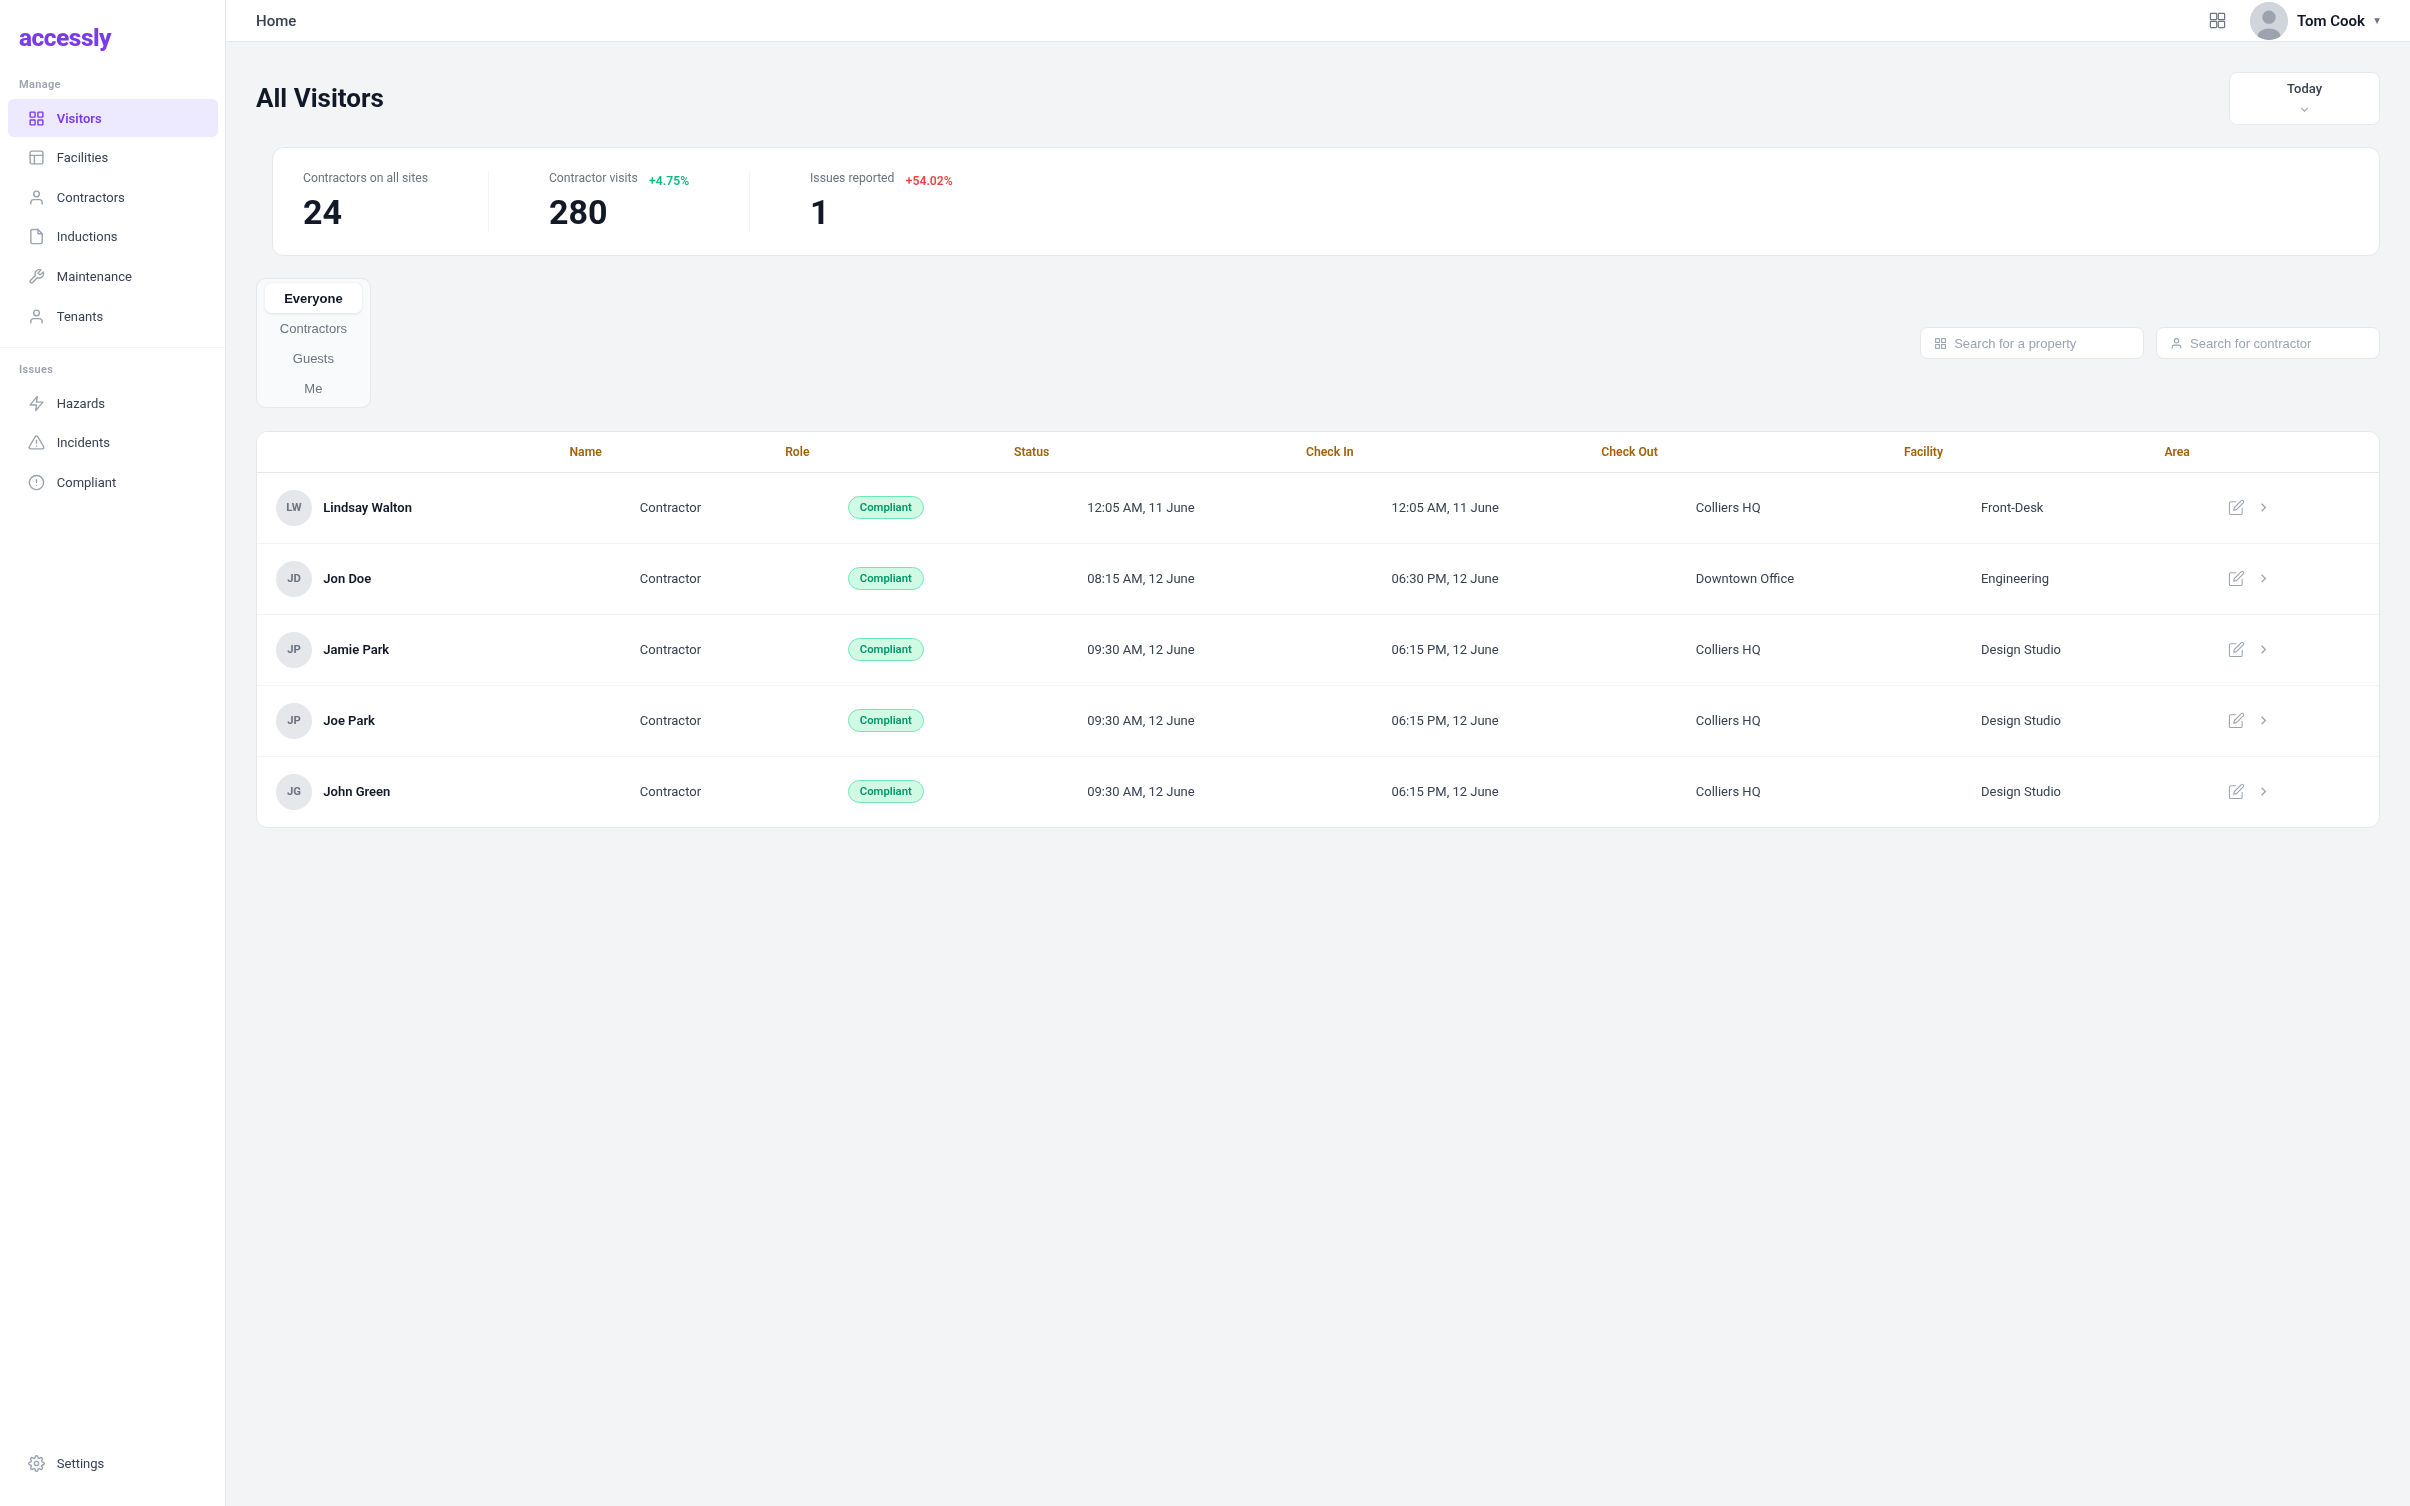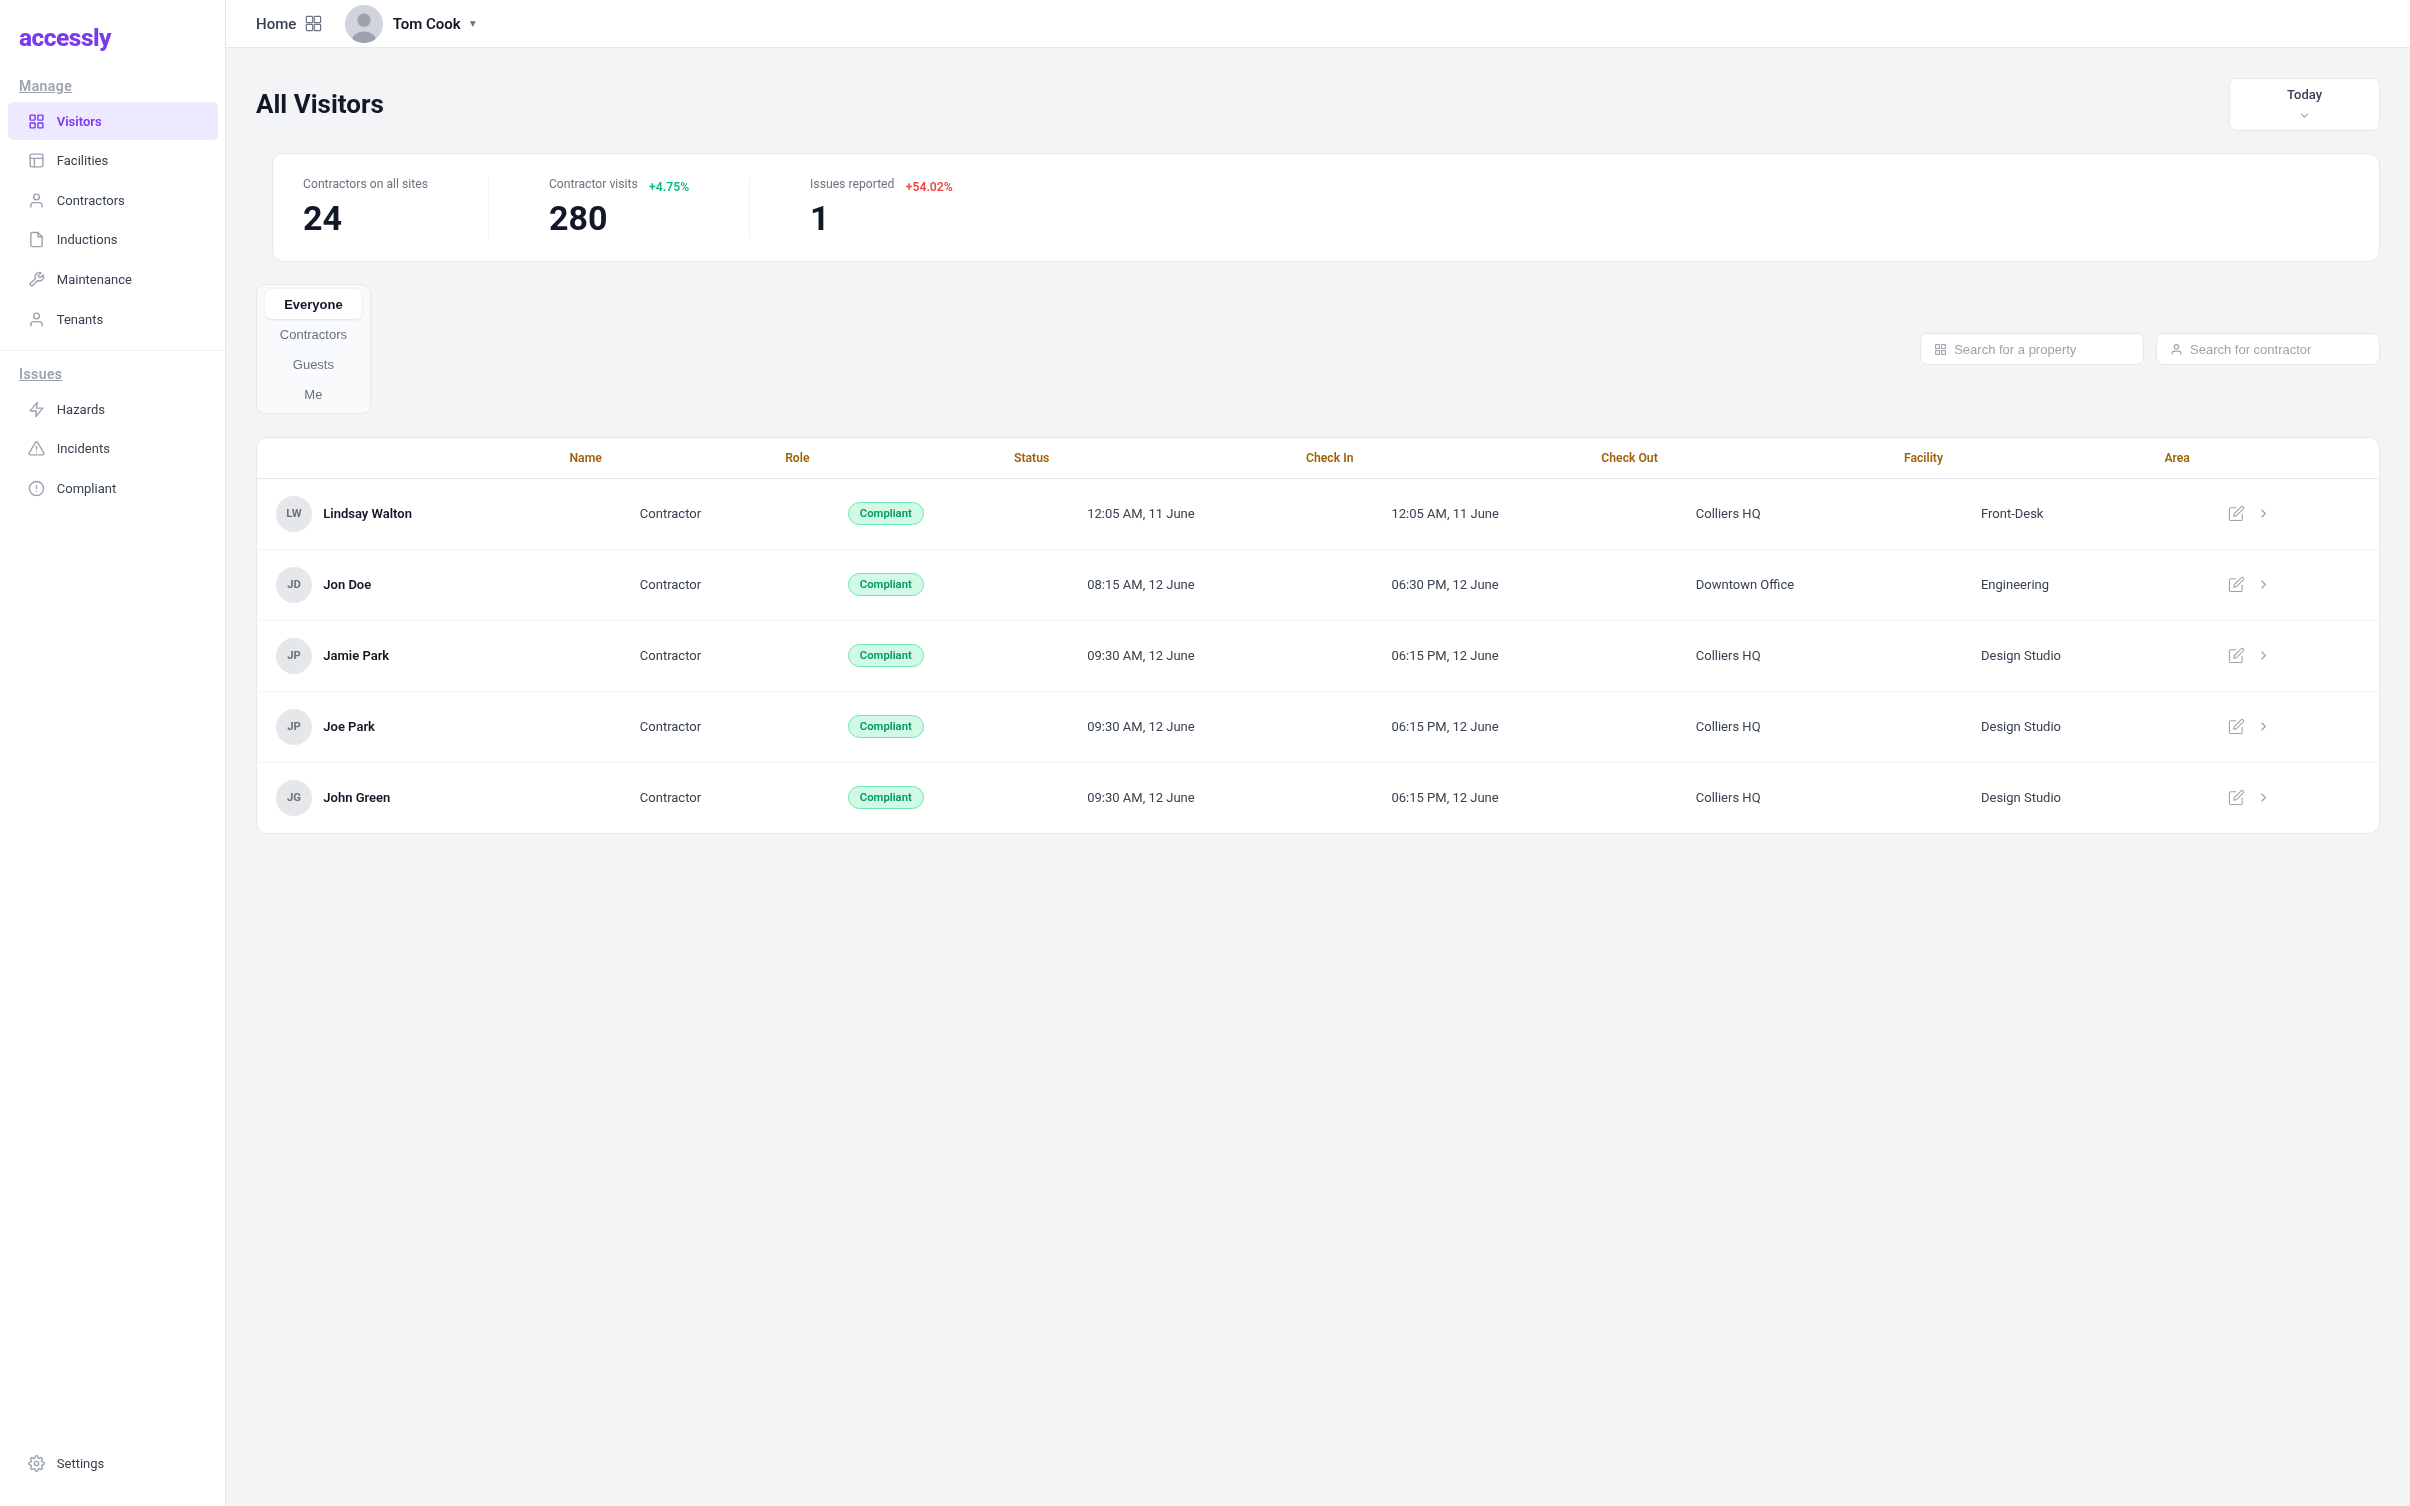--- a/index.html
+++ b/index.html
@@ -21,26 +21,25 @@
       padding: 0 19px 22.6px 19px;
     }
     .logo-text {
       font-size: 24.5px;
       font-weight: 800;
       color: #7c3aed;
       letter-spacing: -0.5px;
     }
     .sidebar-section-label {
       padding: 3.8px 19px 7.5px 19px;
-      font-size: 14px;
+      font-size: 11px;
       font-weight: 600;
       color: #9ca3af;
       text-transform: capitalize;
       letter-spacing: 0.03em;
-      text-decoration: underline;
     }
     .sidebar-item {
       display: flex;
       align-items: center;
       gap: 11.3px;
       padding: 9.4px 19px;
       cursor: pointer;
       font-size: 13px;
       color: #374151;
       border-radius: 5.6px;
@@ -65,23 +64,24 @@
       display: flex;
       flex-direction: column;
       overflow: hidden;
     }
 
     
     .header {
       background: #fff;
       border-bottom: 0.9px solid #e5e7eb;
       padding: 0 30px;
-      height: 48px;
+      height: 42px;
       display: flex;
       align-items: center;
+      justify-content: space-between;
       flex-shrink: 0;
     }
     .header-nav { display: flex; align-items: center; gap: 7.5px; }
     .header-title { font-size: 15px; color: #374151; font-weight: 500; }
     .header-actions { display: flex; align-items: center; gap: 15px; }
     .header-icon-btn {
       width: 34px; height: 34px;
       border: none; background: none; cursor: pointer;
       display: flex; align-items: center; justify-content: center;
       color: #6b7280;

